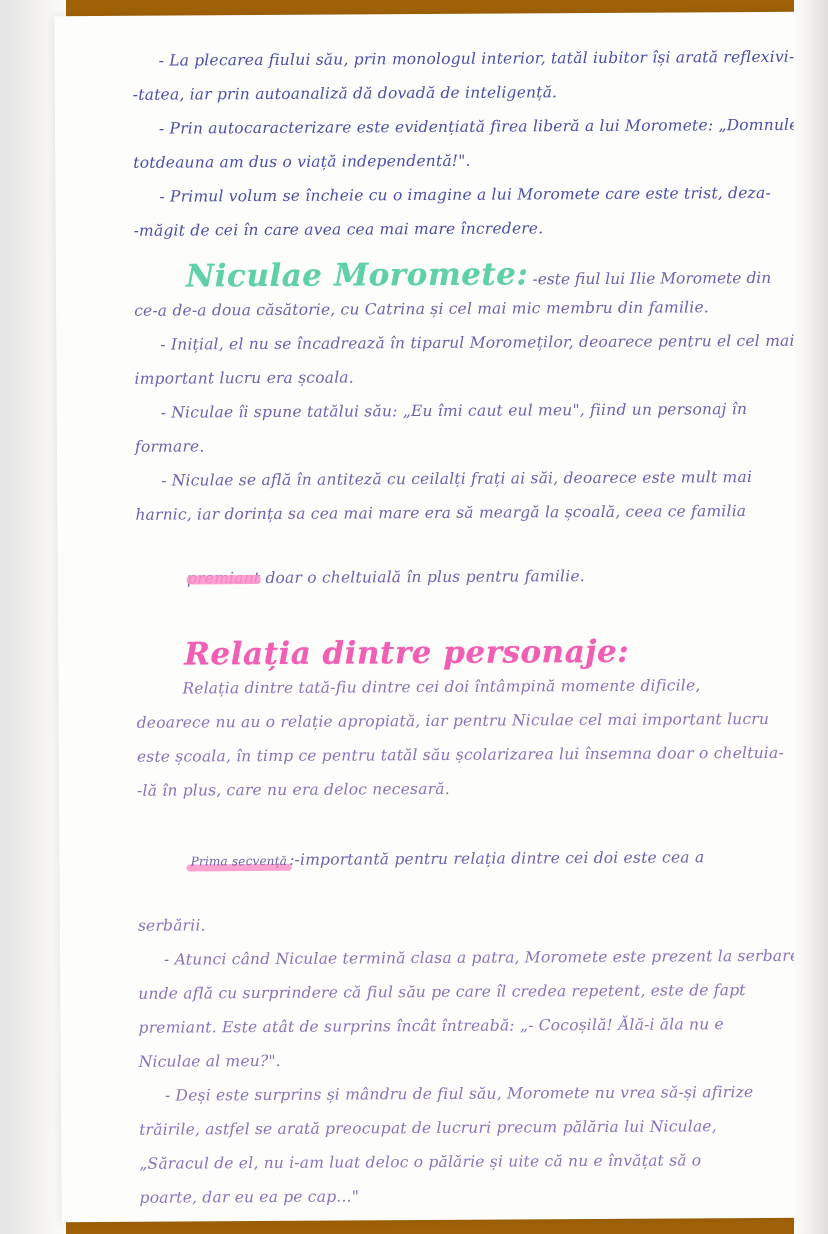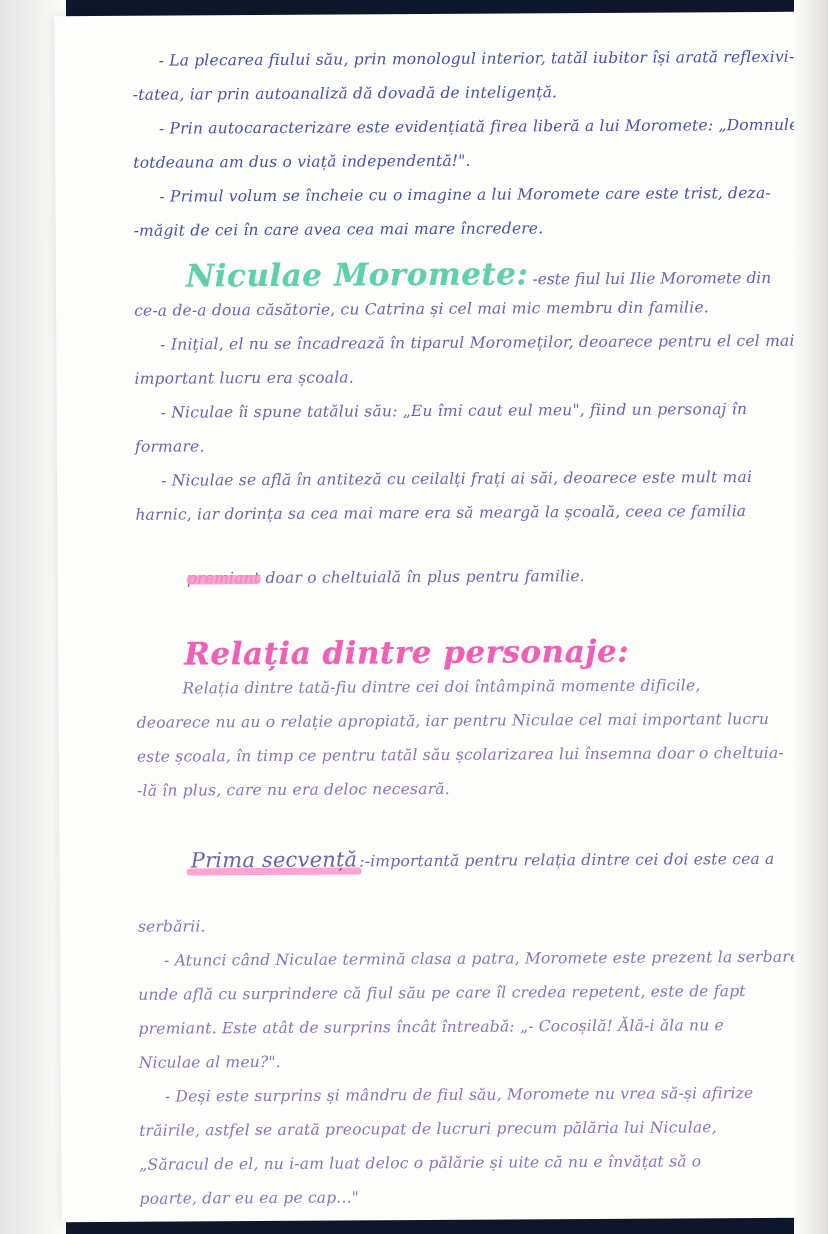--- a/index.html
+++ b/index.html
@@ -7,21 +7,21 @@
     padding: 0;
     background: #f2f2f2;
   }
   body {
     font-family: "DejaVu Sans", sans-serif;
   }
   .page {
     position: relative;
     width: 828px;
     height: 1234px;
-    background: #0f172a;
+    background: #a16207;
     overflow: hidden;
   }
   
   .page::before {
     content: "";
     position: absolute;
     left: 0; top: 0; bottom: 0;
     width: 66px;
     background: linear-gradient(to right, #e4e4e4 0%, #f0efee 45%, #fbfbfa 100%);
     pointer-events: none;
@@ -104,21 +104,21 @@
     font-style: italic;
     font-size: 15.5px;
     color: #6b63ad;
   }
 
   
   .hl-pink {
     position: relative;
     font-family: "DejaVu Serif", serif;
     font-style: italic;
-    font-size: 21px;
+    font-size: 12px;
     color: #6b63ad;
     padding: 0 2px;
   }
   .hl-pink::after {
     content: "";
     position: absolute;
     left: -2px;
     right: -2px;
     bottom: -3px;
     height: 7px;

